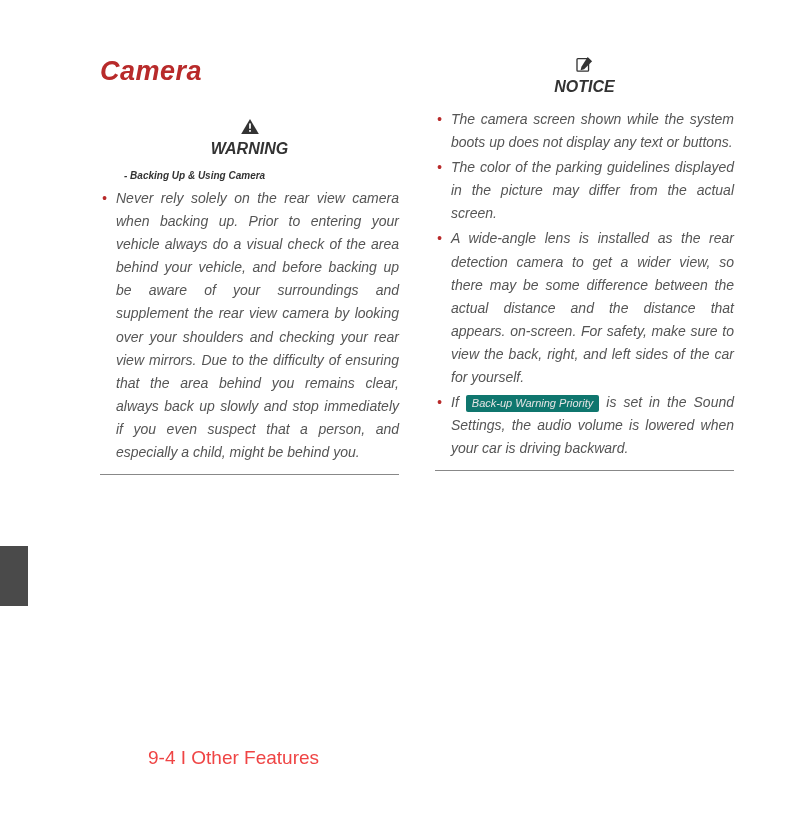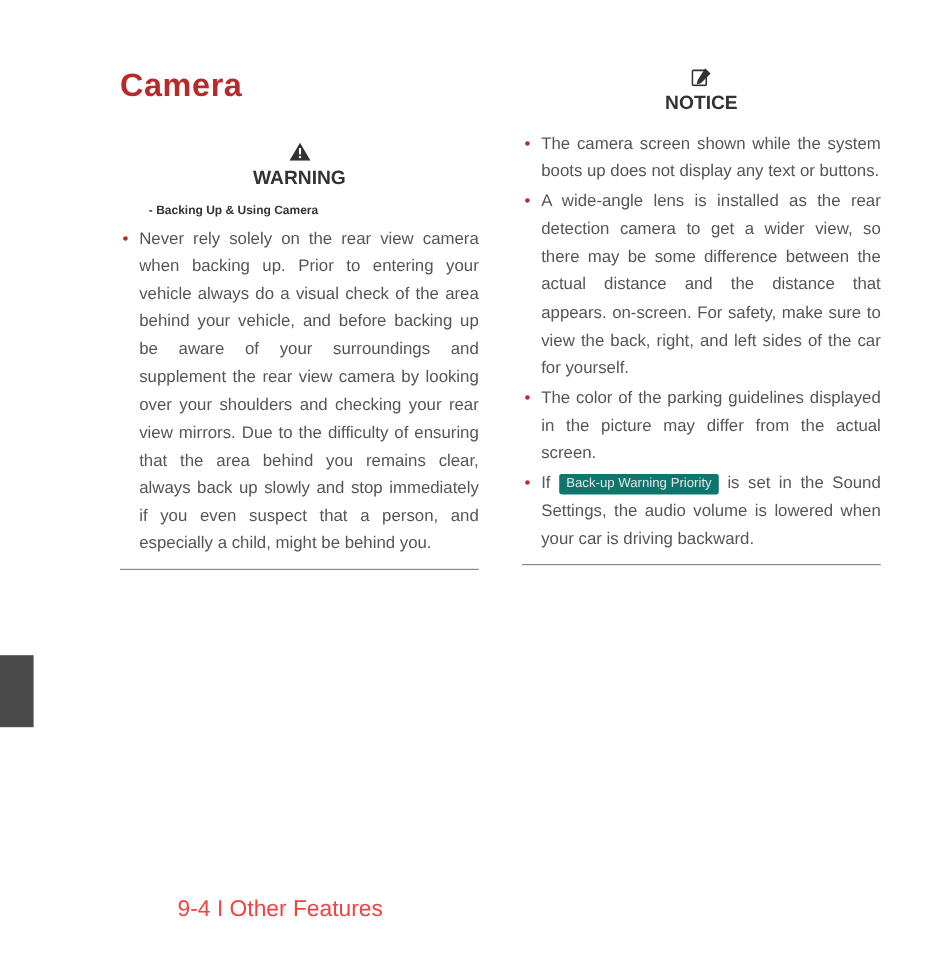--- a/index.html
+++ b/index.html
@@ -8,20 +8,21 @@
       height: 815px;
       background: #fff;
       font-family: Arial, Helvetica, sans-serif;
       color: #444;
       position: relative;
     }
     .page {
       padding: 56px 54px 0 100px;
       display: flex;
       gap: 36px;
+      font-style: italic;
     }
     .col {
       width: 300px;
     }
     .heading {
       font-family: Arial, sans-serif;
       font-size: 27px;
       font-weight: bold;
       color: #b82a2a;
       letter-spacing: 0.5px;
@@ -148,22 +149,22 @@
       <svg class="note-icon" viewBox="0 0 20 18">
         <rect x="1" y="3" width="13" height="14" rx="1" fill="none" stroke="#333" stroke-width="1.5"></rect>
         <path d="M13 1 L18 6 L9 15 L5 16 L6 12 Z" fill="#333"></path>
       </svg>
       <span class="section-title">NOTICE</span>
       <span class="line"></span>
     </div>
 
     <ul class="bullets notice-list">
       <li>The camera screen shown while the system boots up does not display any text or buttons.</li>
+      <li>The color of the parking guidelines displayed in the picture may differ from the actual screen.</li>
       <li>A wide-angle lens is installed as the rear detection camera to get a wider view, so there may be some difference between the actual distance and the distance that appears. on-screen. For safety, make sure to view the back, right, and left sides of the car for yourself.</li>
-      <li>The color of the parking guidelines displayed in the picture may differ from the actual screen.</li>
       <li><span>If </span><span class="button-chip">Back-up Warning Priority</span><span> is set in the Sound Settings, the audio volume is lowered when your car is driving backward.</span></li>
     </ul>
     <div class="section-footer-line"></div>
   </div>
 
 </div>
 
 <div class="footer">9-4 I Other Features</div>
 
 </body></html>

